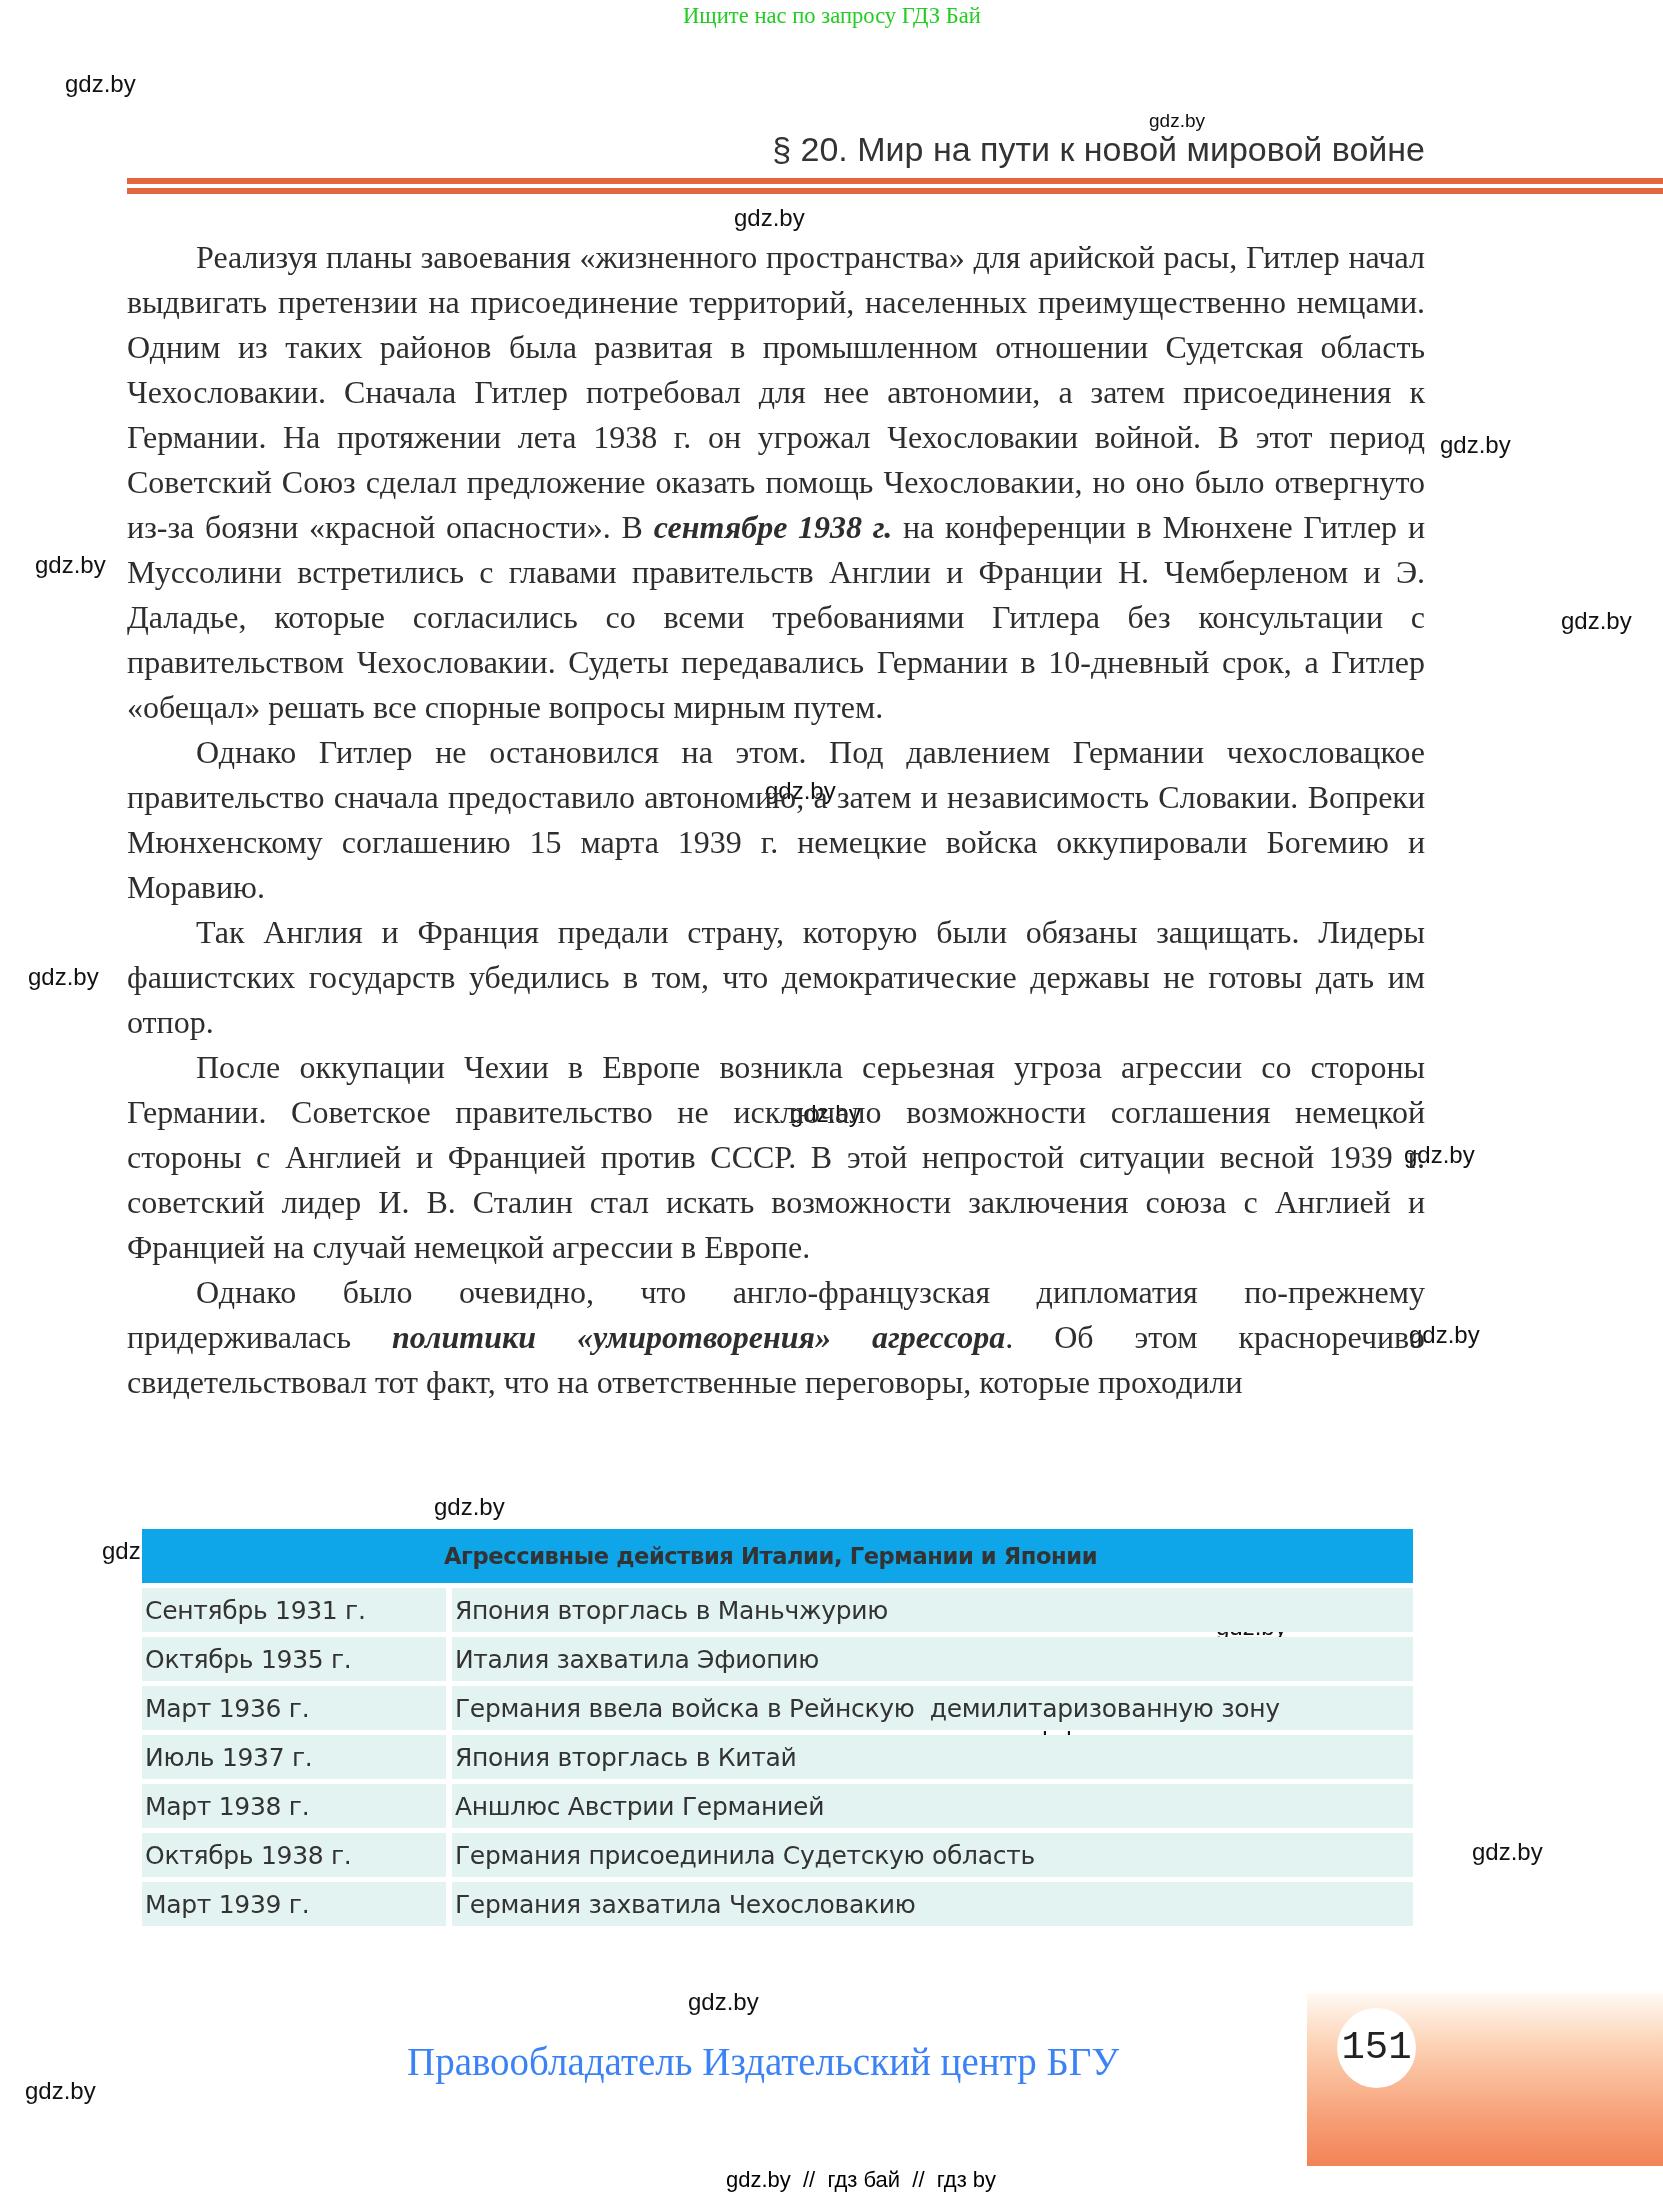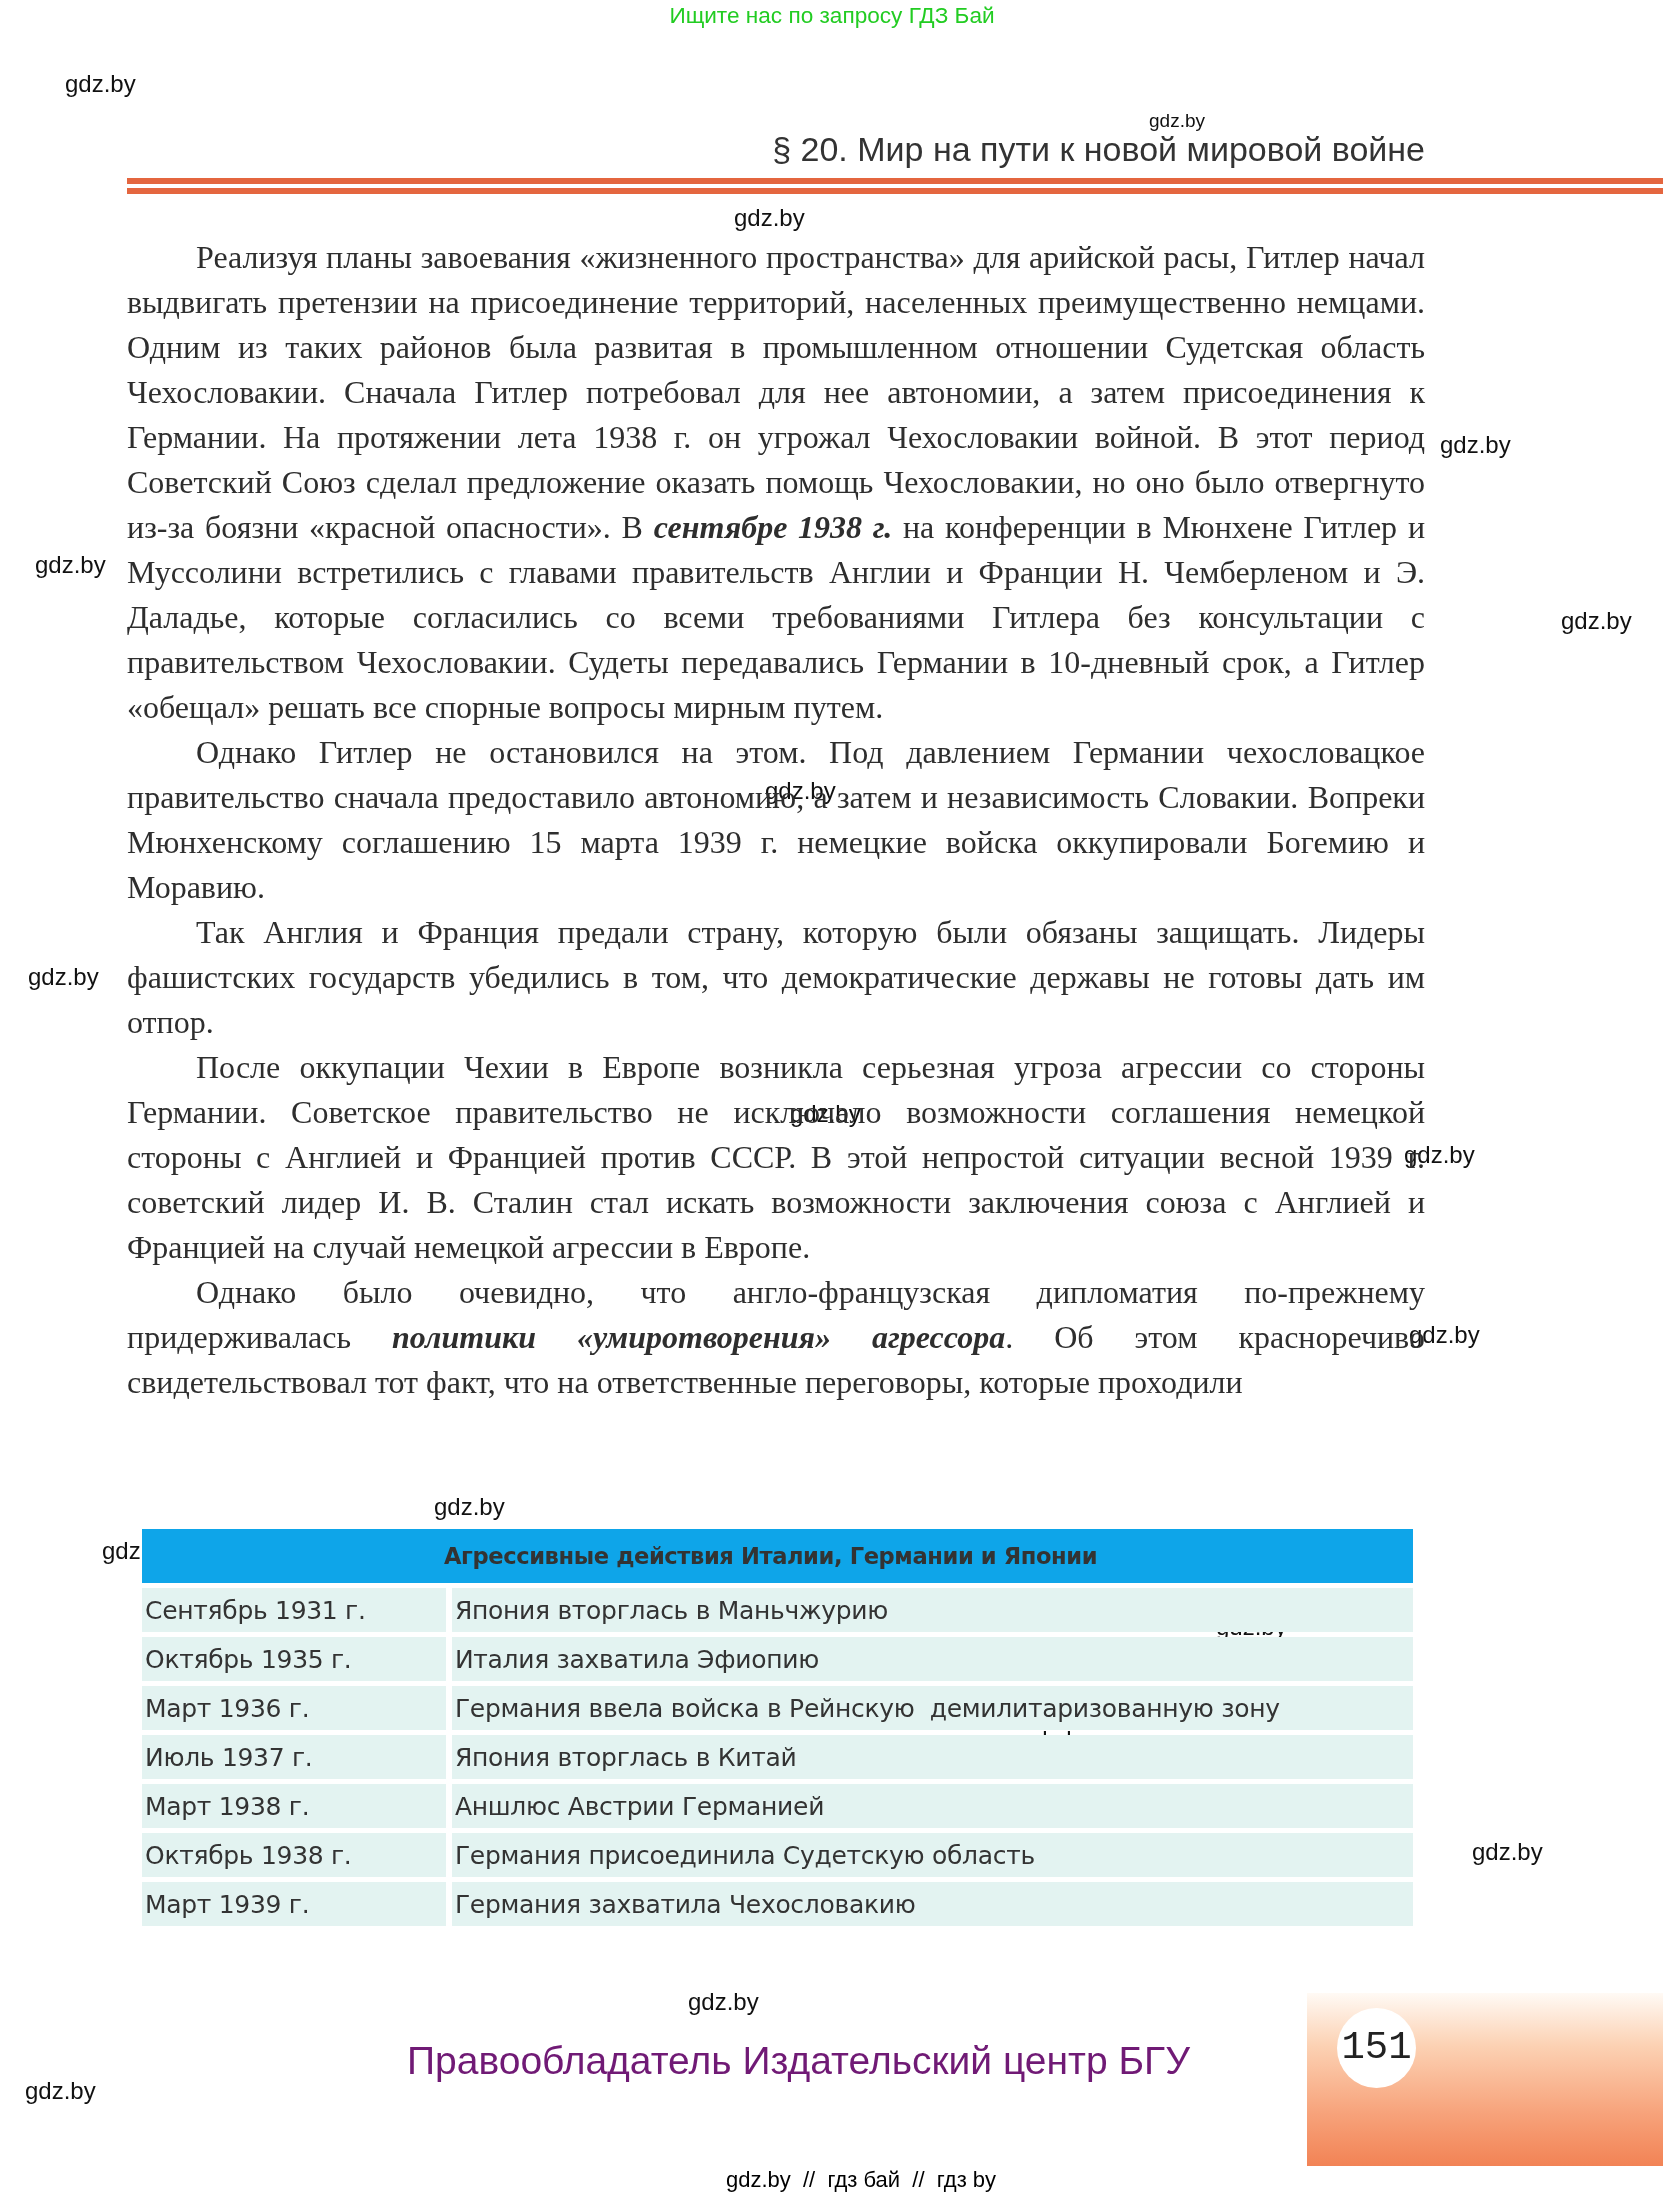--- a/index.html
+++ b/index.html
@@ -5,21 +5,21 @@
   html, body { margin:0; padding:0; }
   body {
     width:1664px; height:2205px; position:relative; overflow:hidden;
     background:#ffffff;
     font-family:"Liberation Serif", "DejaVu Serif", serif;
     color:#2b2b2b;
   }
   .abs { position:absolute; }
   .top-banner {
     left:0; width:1664px; top:3.4px; text-align:center;
-    font-family:Liberation Sans, sans-serif; font-size:22.6px; color:#22cc22;
+    font-family:Liberation Serif, serif; font-size:22.6px; color:#22cc22;
   }
   .wm {
     font-family:"Liberation Sans", "DejaVu Sans", sans-serif;
     font-size:24px; color:#111; white-space:nowrap; line-height:1;
   }
   .wm.small { font-size:19px; }
   .heading {
     left:741px; top:131px; width:684px; text-align:right;
     font-family:"Liberation Sans", sans-serif; font-size:34px; color:#333;
     white-space:nowrap; line-height:1.1;
@@ -41,22 +41,22 @@
     box-sizing:border-box;
   }
   .t-row { display:flex; margin-top:5px; height:44px; }
   .t-row .c1, .t-row .c2 {
     background:#e3f3f1; display:flex; align-items:center;
     font-size:25px; box-sizing:border-box; white-space:nowrap; letter-spacing:-0.3px;
   }
   .t-row .c1 { width:304px; padding-left:3px; }
   .t-row .c2 { flex:1; margin-left:5.9px; padding-left:3px; }
   .copyright {
-    left:407px; top:2039px; font-family:Liberation Sans, sans-serif;
-    font-size:39px; color:#701a75; white-space:nowrap;
+    left:407px; top:2039px; font-family:Liberation Serif, serif;
+    font-size:39px; color:#3b82f6; white-space:nowrap;
   }
   .page-box {
     left:1307px; top:1993px; width:356px; height:173px;
     background:linear-gradient(to bottom, #fffaf5 0%, #fcd2b4 30%, #f7a27a 70%, #f28355 100%);
   }
   .page-circle {
     left:1337px; top:2008px; width:79px; height:80px; border-radius:50%;
     background:#fff; display:flex; align-items:center; justify-content:center;
     font-family:Liberation Mono, monospace; font-size:39px; color:#222;
   }

